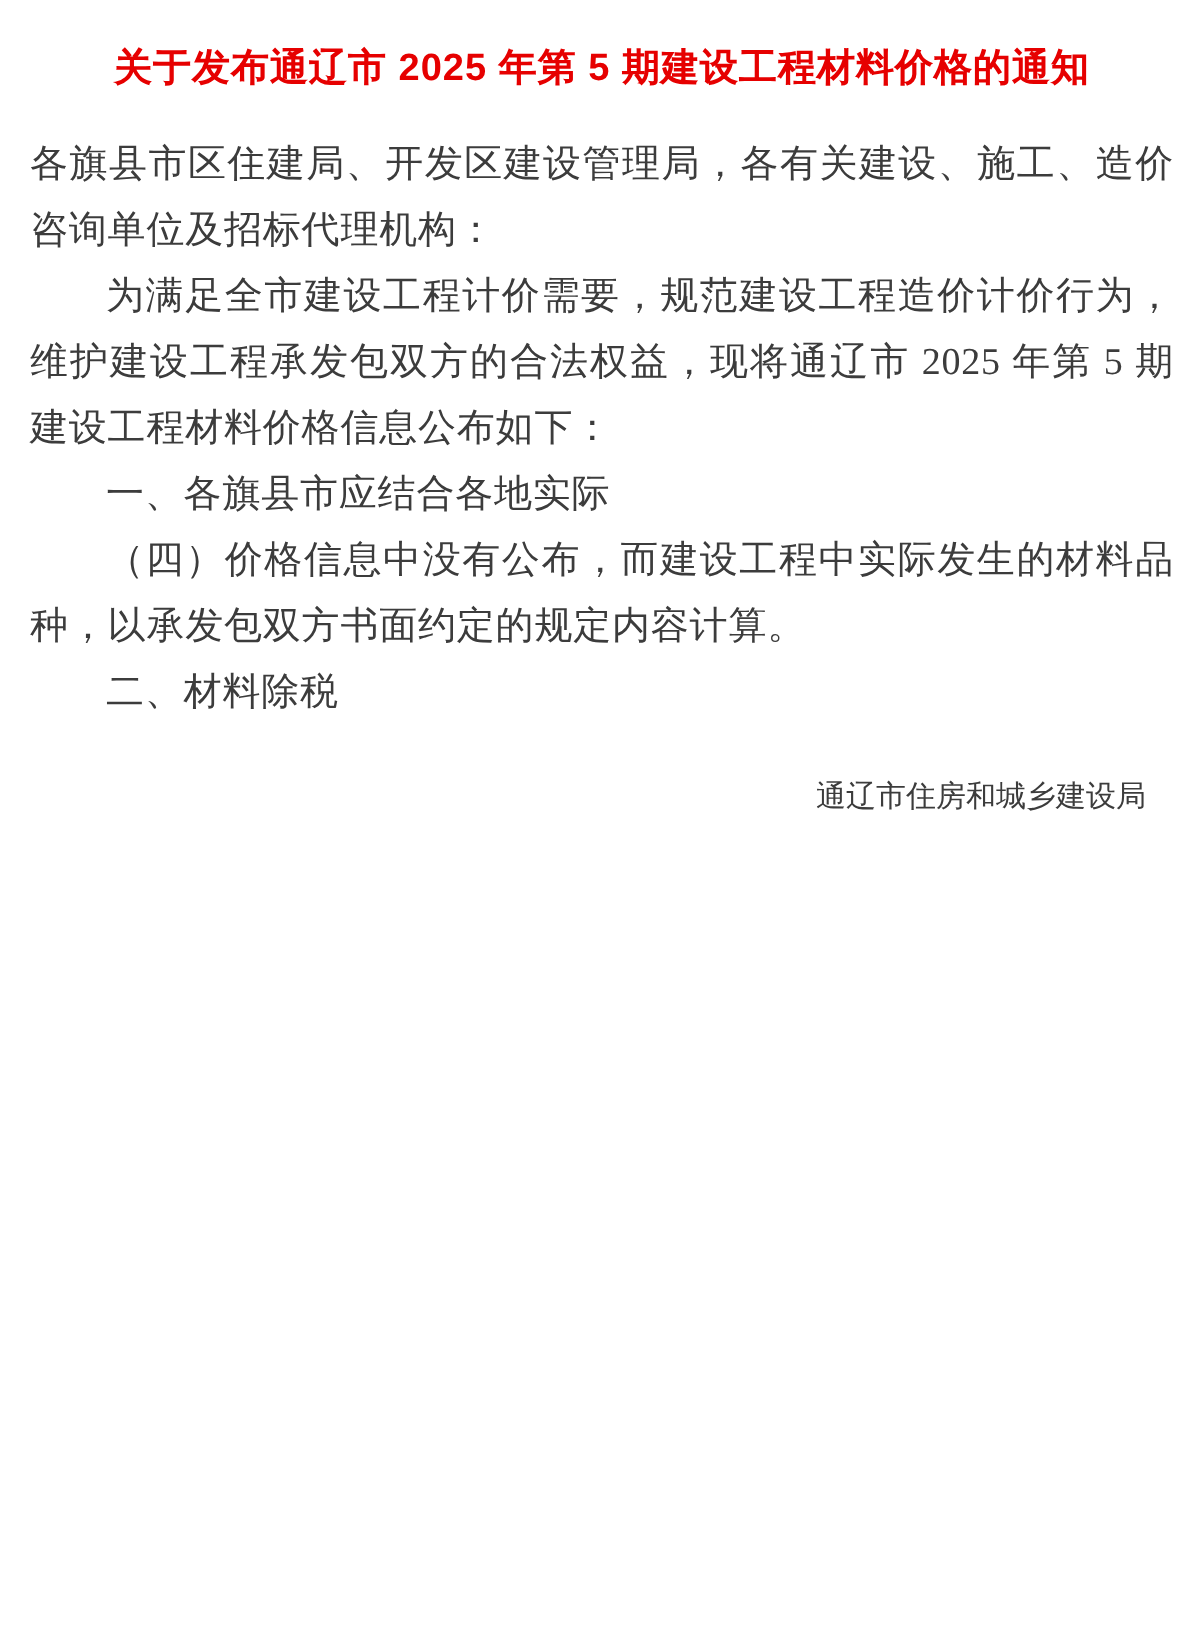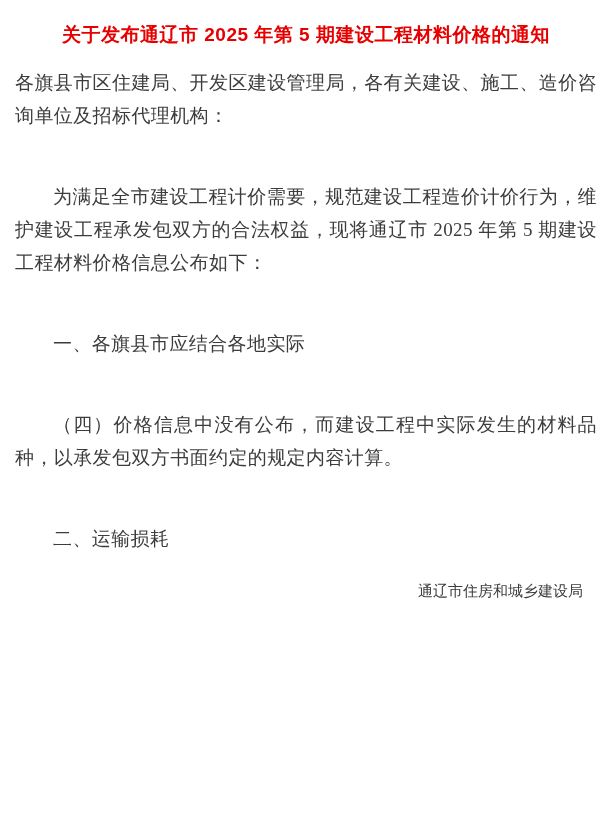--- a/index.html
+++ b/index.html
@@ -5,21 +5,21 @@
   html, body {
     margin: 0;
     padding: 0;
     background: #ffffff;
   }
   .page {
     width: 602px;
     height: 817px;
     box-sizing: border-box;
     background: #ffffff;
-    padding: 12px 5px 20px 15px;
+    padding: 12px 15px 20px 15px;
     overflow: hidden;
     font-family: "Liberation Serif", "DejaVu Serif", serif;
     color: #3c3c3c;
   }
   .title {
     font-family: "Liberation Sans", "DejaVu Sans", sans-serif;
     font-weight: 700;
     color: #e60000;
     font-size: 19px;
     line-height: 30px;
@@ -30,21 +30,20 @@
   .salutation,
   .para {
     font-size: 19px;
     line-height: 33px;
     margin: 0;
     text-align: justify;
     letter-spacing: 0.4px;
   }
   .indent {
     text-indent: 2em;
-    margin-top: 48px;
   }
   .signature {
     margin-top: 14px;
     text-align: right;
     font-size: 15px;
   }
   .sig-org {
     margin: 0 14px 0 0;
     line-height: 44px;
   }
@@ -59,20 +58,20 @@
 
   <p class="para indent">为满足全市建设工程计价需要，规范建设工程造价计价行为，维护建设工程承发包双方的合法权益，现将通辽市 2025 年第 5 期建设工程材料价格信息公布如下：</p>
 
   <p class="para indent">一、各旗县市应结合各地实际</p>
 
 
 
 
   <p class="para indent">（四）价格信息中没有公布，而建设工程中实际发生的材料品种，以承发包双方书面约定的规定内容计算。</p>
 
-  <p class="para indent">二、运输损耗</p>
+  <p class="para indent">二、材料除税</p>
 
 
   <div class="signature">
     <p class="sig-org">通辽市住房和城乡建设局</p>
 
   </div>
 </div>
 
 </body></html>

